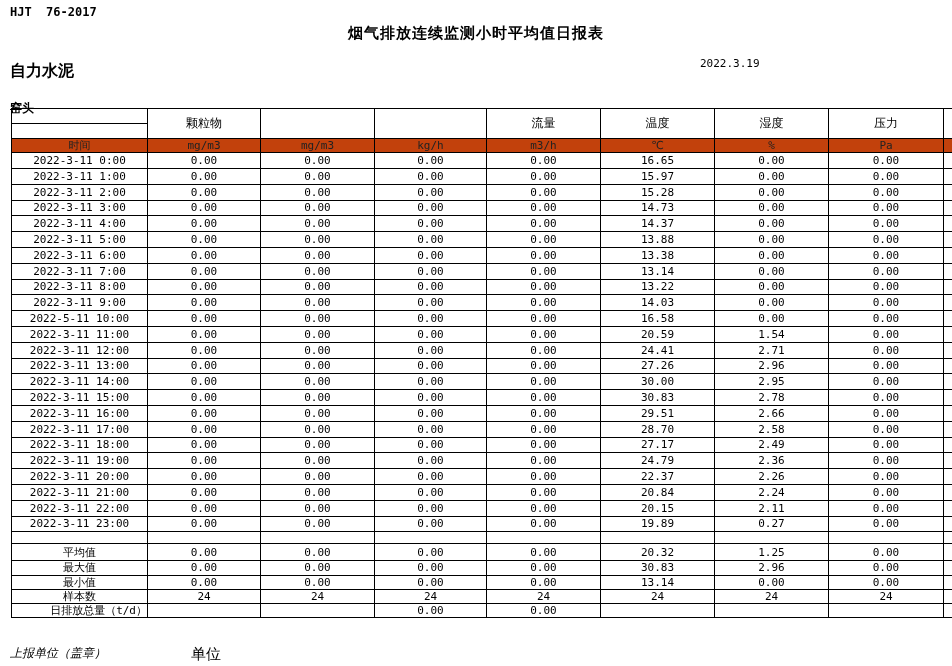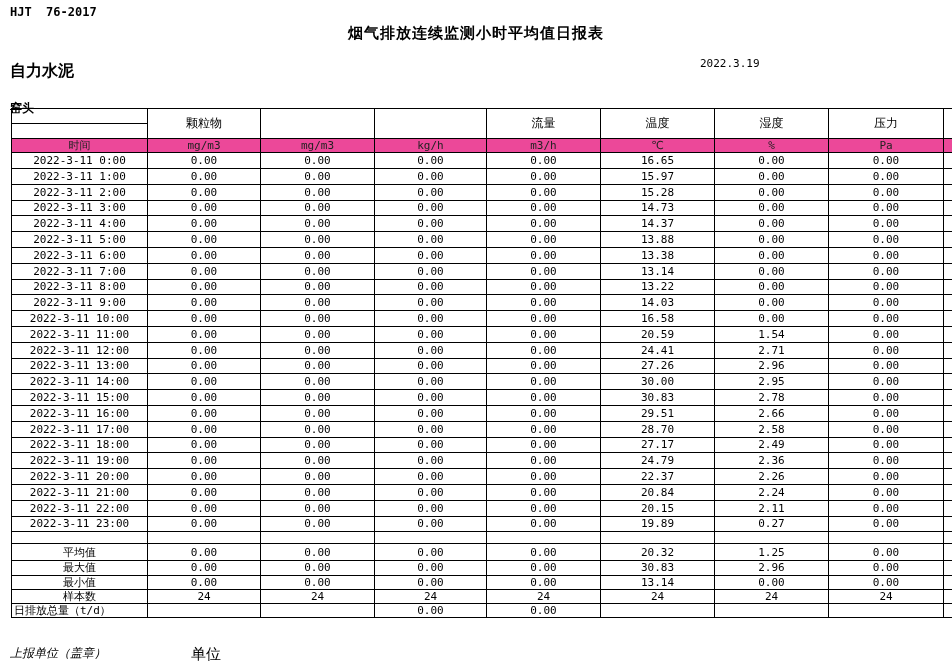--- a/index.html
+++ b/index.html
@@ -17,27 +17,27 @@
   .table-wrap{position:absolute;left:11px;top:108px;width:808px;}
   table{border-collapse:collapse;table-layout:fixed;width:941px;}
   td{
     border:1px solid #000;padding:0;margin:0;
     font-size:11px;text-align:center;vertical-align:middle;
     white-space:nowrap;overflow:hidden;line-height:1.2;
   }
   td.pcell{border-right:none;}          
   tr.grow td{height:14px;}              
   td.grp{height:30px;font-size:12px;}
-  tr.unit td{background:#ec4899;height:13px;color:#222;}
+  tr.unit td{background:#c2410c;height:13px;color:#222;}
   tr.hour td{height:14.8px;}
   tr.gap td{height:11px;}
   tr.sum td{height:12px;}
   tr.sum-first td{height:16px;margin-top:21px;}
   tr.sum-last td{height:13px;}
-  td.lcell.left{text-align:left;padding-left:2px;}
+  td.lcell.left{text-align:right;padding-left:2px;}
 
   .foot-note{position:absolute;left:10px;top:628px;font-size:12px;margin-top:36px;}
   .foot-report-unit{position:absolute;left:10px;top:645px;font-size:12px;font-style:italic;}
   .foot-unit{position:absolute;left:191px;top:645px;font-size:15px;}
 </style>
 </head>
 <body>
 
 <div class="std-code">HJT  76-2017</div>
 <div class="title">烟气排放连续监测小时平均值日报表</div>
@@ -190,21 +190,21 @@
           <td>0.00</td>
           <td>0.00</td>
           <td>0.00</td>
           <td>0.00</td>
           <td>14.03</td>
           <td>0.00</td>
           <td>0.00</td>
           <td class="pcell"></td>
         </tr>
         <tr class="hour">
-          <td>2022-3-11 10:00</td>
+          <td>2022-5-11 10:00</td>
           <td>0.00</td>
           <td>0.00</td>
           <td>0.00</td>
           <td>0.00</td>
           <td>16.58</td>
           <td>0.00</td>
           <td>0.00</td>
           <td class="pcell"></td>
         </tr>
         <tr class="hour">

